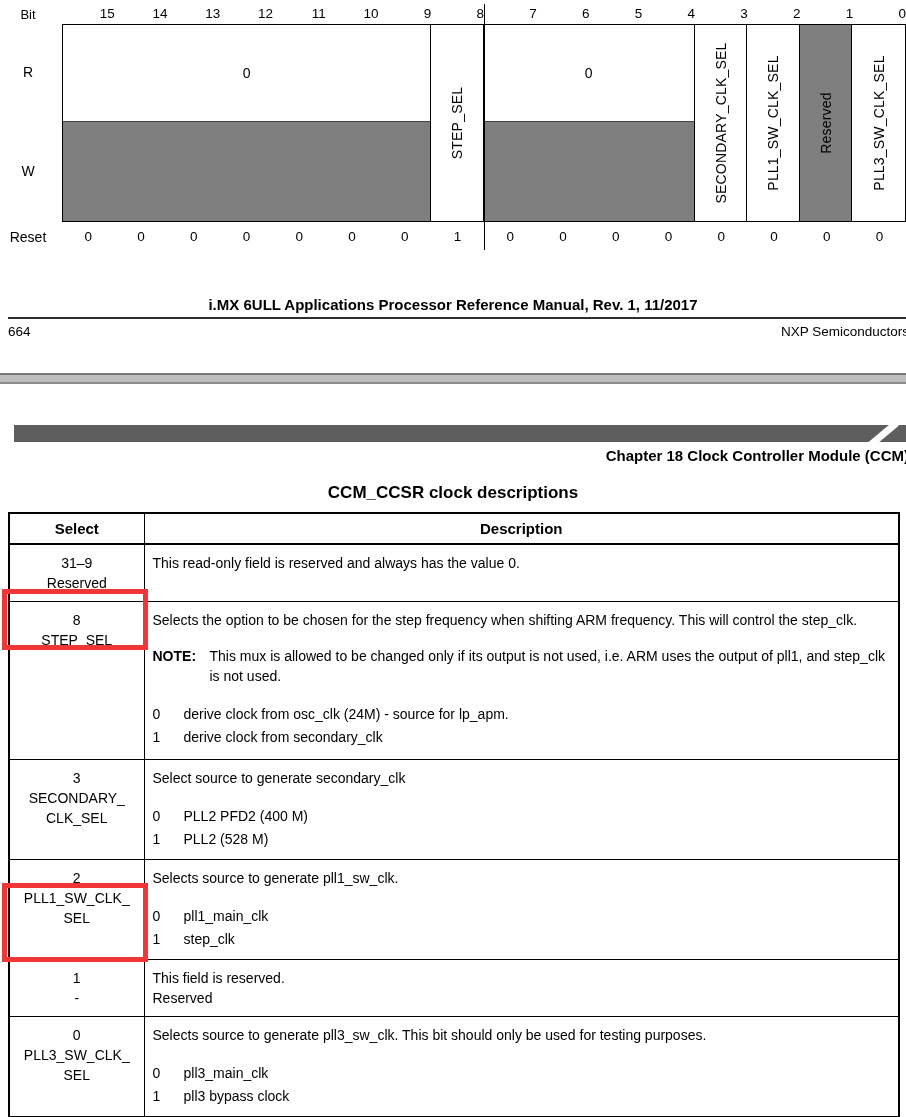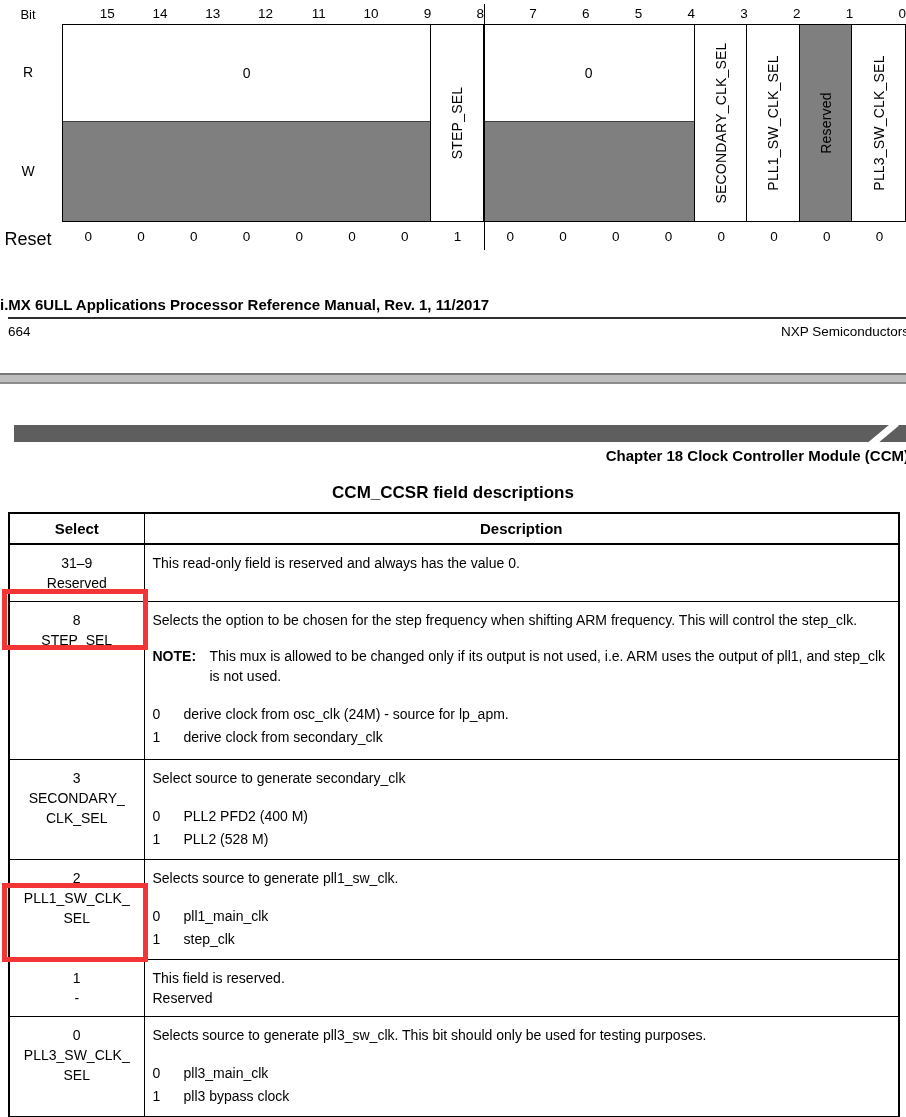--- a/index.html
+++ b/index.html
@@ -19,21 +19,21 @@
   .seg .rtop{height:96px;display:flex;align-items:center;justify-content:center;font-size:14px;background:#fff}
   .seg .rbot{flex:1;background:#7f7f7f;border-top:1px solid #404040}
   .segfield{flex-direction:row;align-items:center;justify-content:center;background:#fff}
   .segfield.gray{background:#7f7f7f}
   .vlabel{transform:rotate(-90deg);white-space:nowrap;font-size:14px;letter-spacing:.2px}
   .rd-divider{left:484px;top:4px;width:1px;height:246px;background:#000}
   .rd-resetrow{left:62px;top:229px;width:844px;display:flex}
   .rd-resetrow .bitcell{width:6.25%;text-align:center;font-size:13.5px}
 
   
-  .f-title{left:0;right:0;top:296px;font-weight:bold;font-size:15px}
+  .f-title{left:0;right:0;top:296px;text-align:center;font-weight:bold;font-size:15px}
   .f-rule{left:8px;right:0;top:317px;height:2px;background:#2e2e2e}
   .f-page{left:8px;top:324px;font-size:13.5px}
   .f-vendor{right:-3px;top:324px;font-size:13.5px}
 
   
   .pagesep{left:0;right:0;top:373px;height:7px;background:#bdbdbd;border-top:2px solid #787878;border-bottom:2px solid #8d8d8d}
 
   
   .banner{left:14px;right:0;top:425px;height:17px;background:#5e5e5e}
   .banner-slash{left:880px;top:417px;width:7px;height:34px;background:#fff;transform:rotate(50deg);z-index:2}
@@ -106,21 +106,21 @@
       <span class="vlabel">Reserved</span>
     </div>
     <div class="seg segfield" style="width: 6.25%;">
       <span class="vlabel">PLL3_SW_CLK_SEL</span>
     </div>
   </div>
 
 <div class="abs rd-sidelabel" style="top:64px;font-size:14px">R</div>
 <div class="abs rd-sidelabel" style="top:163px;font-size:14px">W</div>
 <div class="abs rd-divider"></div>
-<div class="abs rd-sidelabel" style="top:229px;font-size:18px">Reset</div>
+<div class="abs rd-sidelabel" style="top:229px;font-size:14px">Reset</div>
 <div class="abs rd-resetrow">
     <div class="bitcell">0</div>
     <div class="bitcell">0</div>
     <div class="bitcell">0</div>
     <div class="bitcell">0</div>
     <div class="bitcell">0</div>
     <div class="bitcell">0</div>
     <div class="bitcell">0</div>
     <div class="bitcell">1</div>
     <div class="bitcell">0</div>
@@ -137,21 +137,21 @@
 <div class="abs f-rule"></div>
 <div class="abs f-page">664</div>
 <div class="abs f-vendor">NXP Semiconductors</div>
 
 <div class="abs pagesep"></div>
 
 <div class="abs banner"></div>
 <div class="abs banner-slash"></div>
 <div class="abs chapter">Chapter 18 Clock Controller Module (CCM)</div>
 
-<div class="abs tbl-title">CCM_CCSR field descriptions</div>
+<div class="abs tbl-title">CCM_CCSR clock descriptions</div>
 
 <table class="fieldtbl">
   <colgroup>
       <col style="width:135px">
       <col style="width:755px">
     </colgroup>
   <thead>
     <tr>
       <th>Select</th>
       <th>Description</th>

